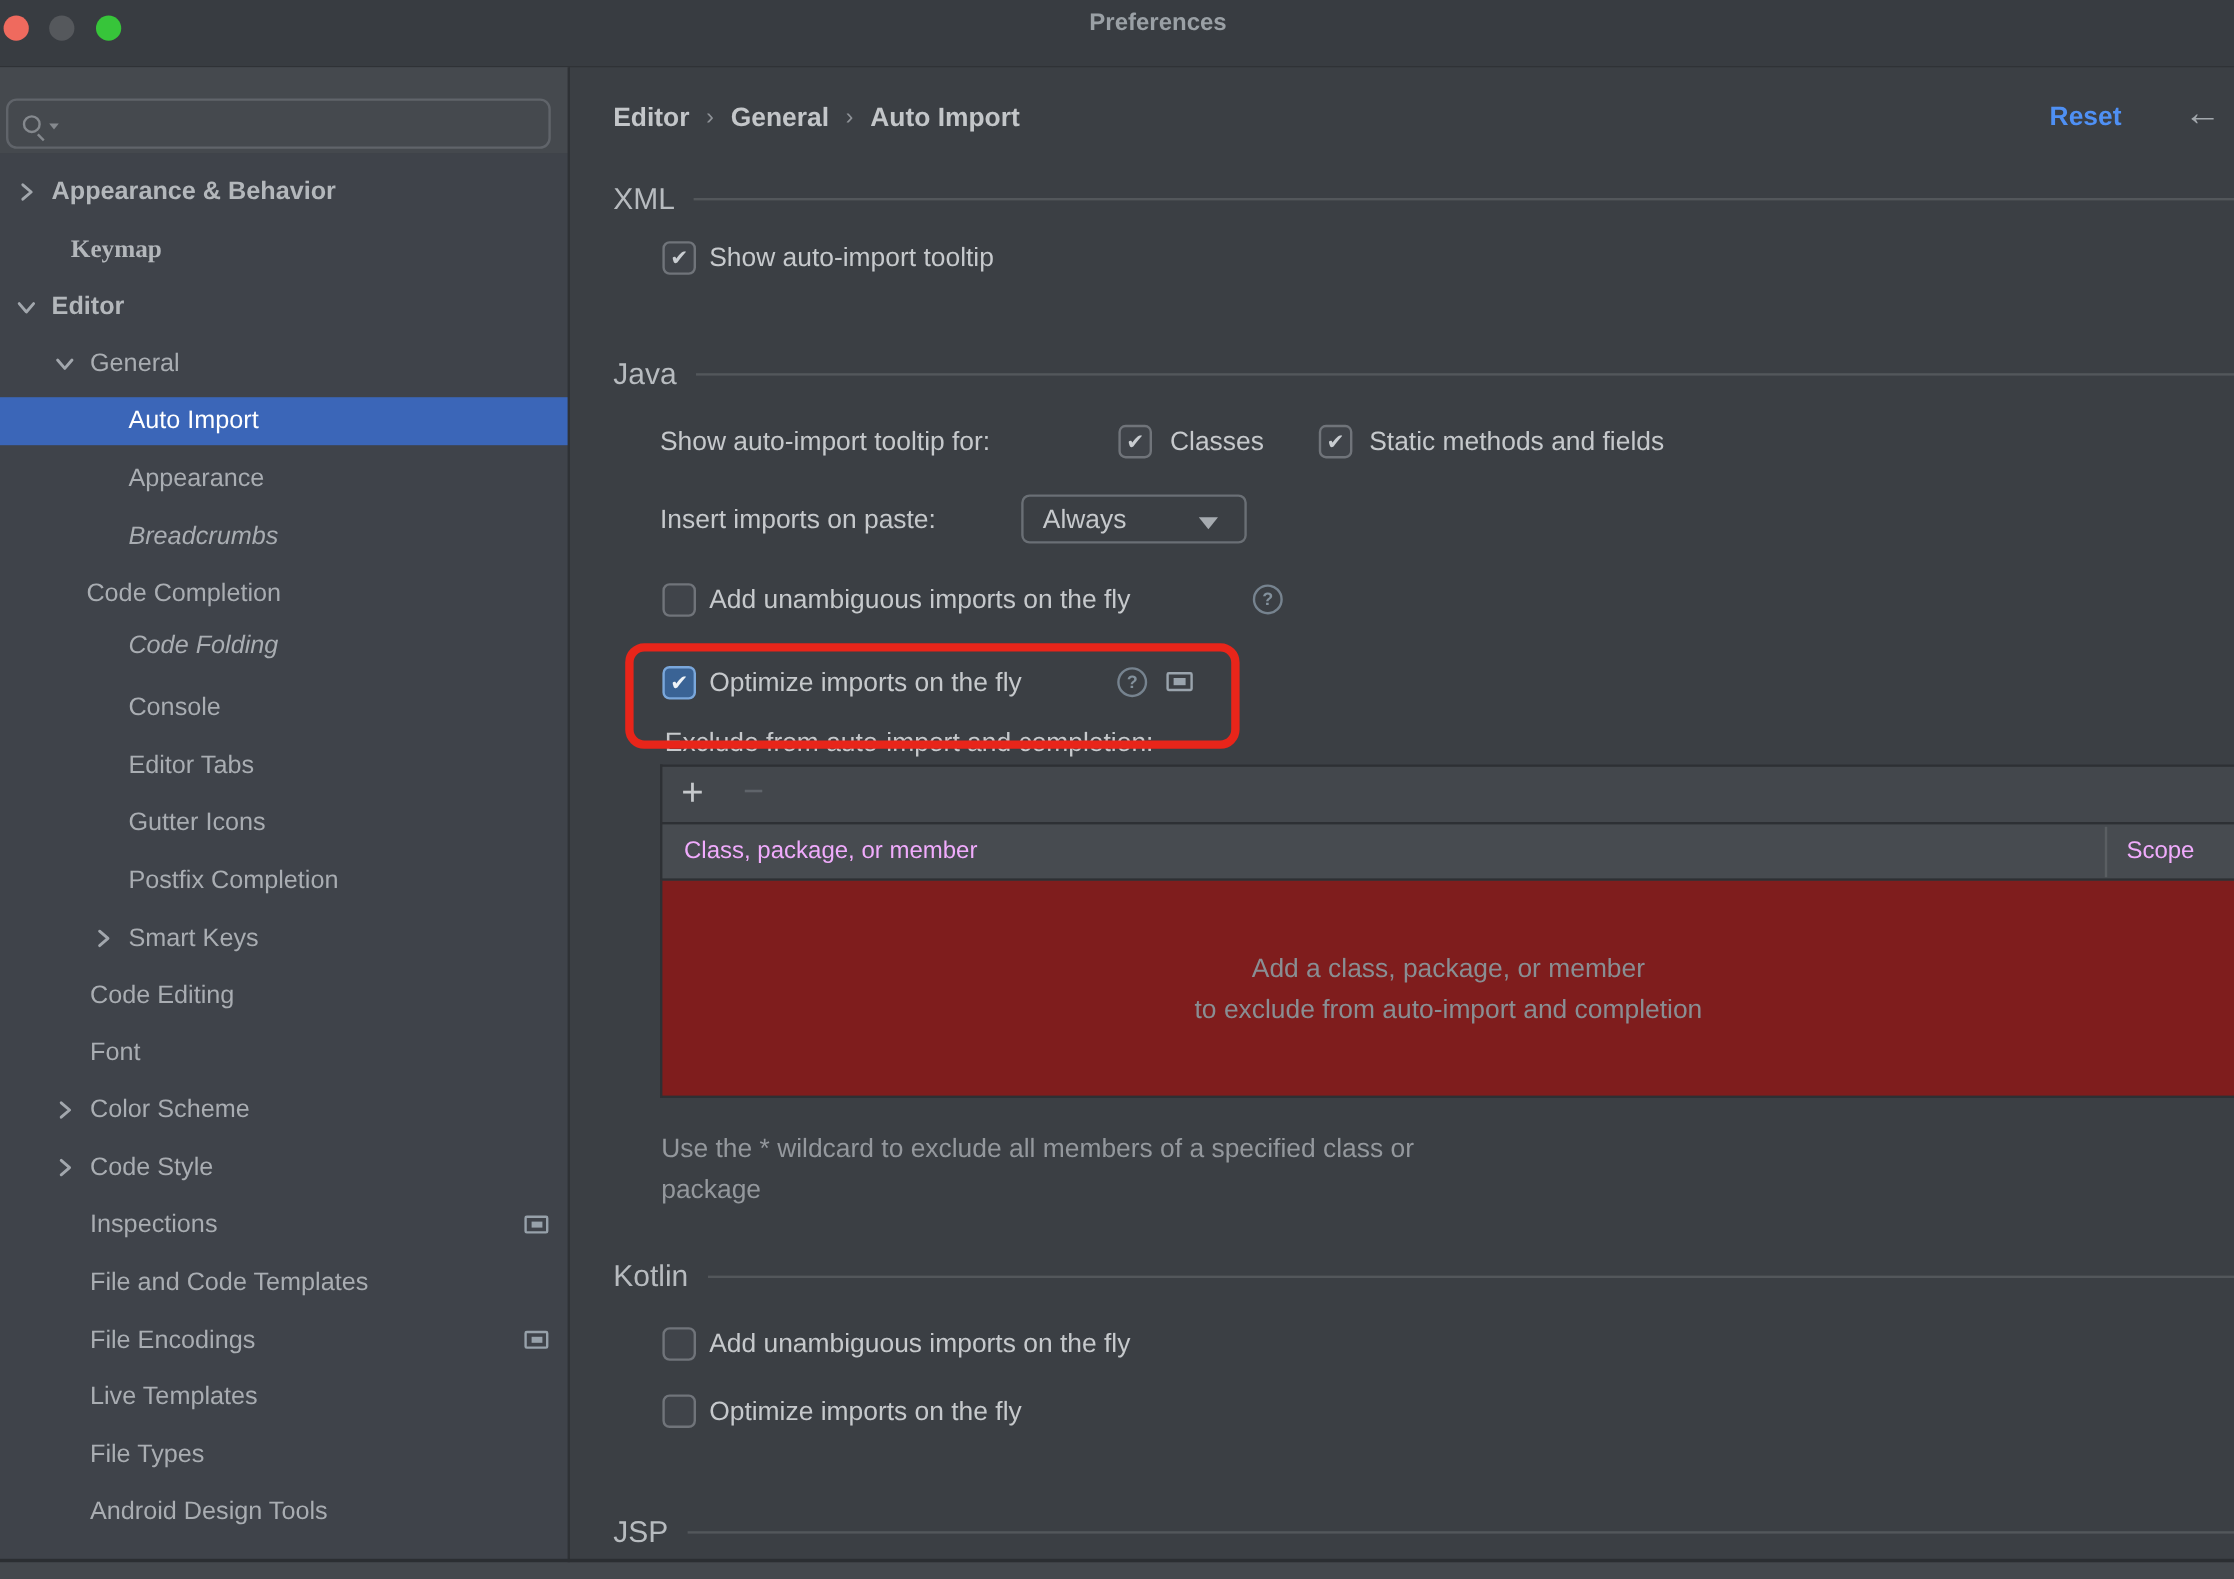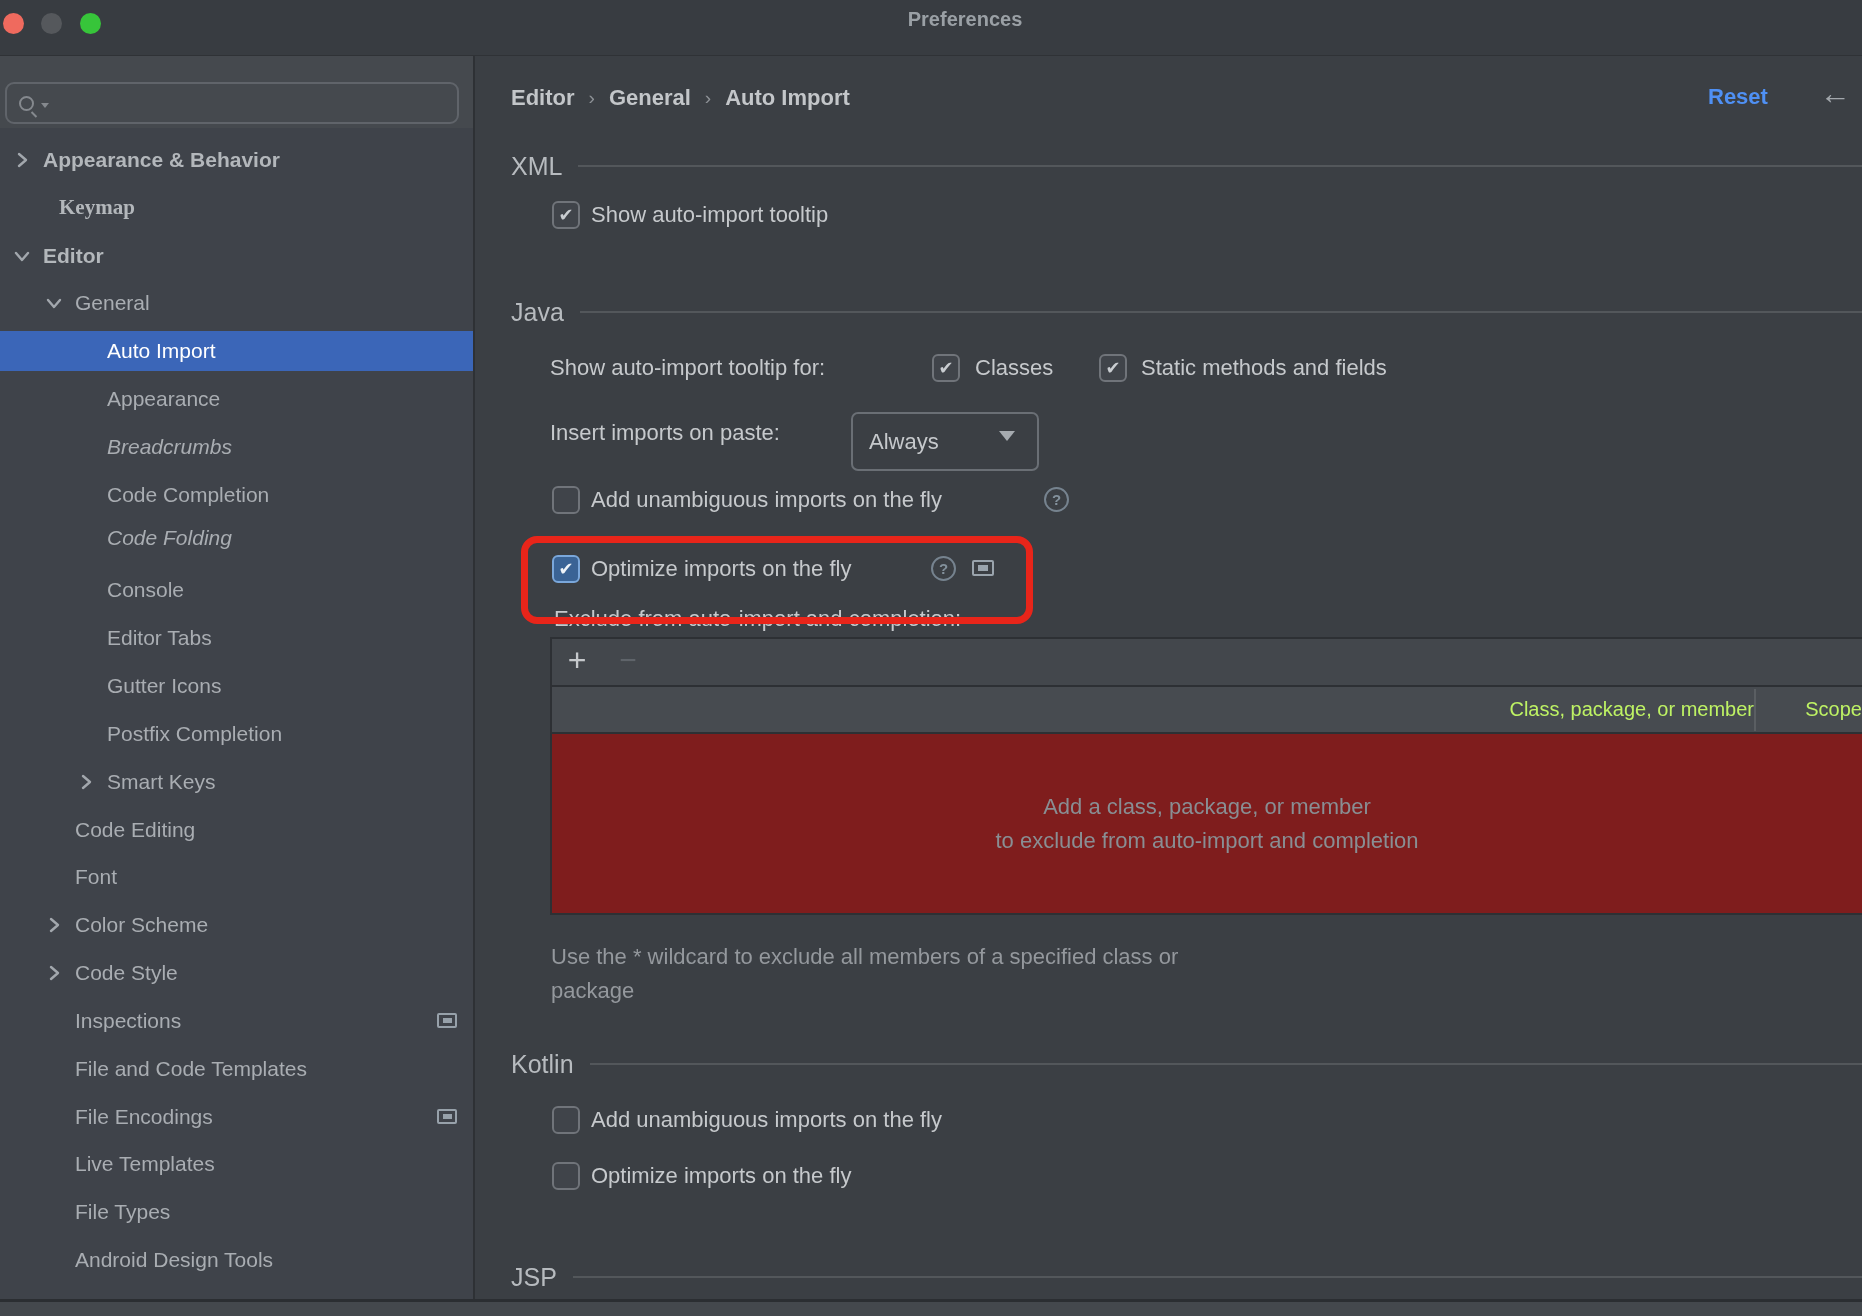--- a/index.html
+++ b/index.html
@@ -59,40 +59,40 @@
   .cb.focus-blue { background:#3a6395; border-color:#7aa7db; }
   .cb.focus-blue::after { color:#eef3f8; }
 
   .help-ic { position:absolute; width:25px; height:25px; border:2px solid #76838f; border-radius:50%;
              display:flex; align-items:center; justify-content:center;
              font-size:15px; font-weight:700; color:#83919c; }
   .mon-ic { position:absolute; width:22px; height:16px; border:2px solid #9aa4ad; border-radius:2px;
             display:flex; align-items:center; justify-content:center; }
   .mon-ic::after { content:""; width:10px; height:6px; background:#9aa4ad; }
 
-  .dropdown { position:absolute; left:851px; top:412px; width:188px; height:59px;
+  .dropdown { position:absolute; left:851px; top:412px; width:188px; height:41px;
               border:2px solid #6a6f75; border-radius:7px; display:flex; align-items:center;
               padding-left:16px; cursor:pointer; }
   .dd-caret { position:absolute; right:22px; top:17px; width:0; height:0;
               border-left:8px solid transparent; border-right:8px solid transparent;
               border-top:10px solid #a6abb0; }
 
   .red-box { left:521px; top:536px; width:512px; height:88px; border:7px solid #e8251a;
              border-radius:16px; pointer-events:none; z-index:6; }
 
   
   .tbl-toolbar { left:550px; top:637px; width:1312px; height:48px; background:#43474c;
                  border-top:2px solid #2d3034; border-left:2px solid #2d3034; }
   .tbl-plus { position:absolute; left:565px; top:641px; width:24px; font-size:32px; color:#c6c9cc;
               text-align:center; cursor:pointer; line-height:38px;}
   .tbl-minus { position:absolute; left:616px; top:641px; width:24px; font-size:30px; color:#5f646a;
                text-align:center; line-height:38px;}
   .tbl-header { left:550px; top:685px; width:1312px; height:49px; background:#474b50;
                 border-top:2px solid #2d3034; border-bottom:2px solid #2d3034; border-left:2px solid #2d3034;
-                display:flex; align-items:center; font-size:20px; color:#bef264;text-align:right; }
+                display:flex; align-items:center; font-size:20px; color:#f0abfc; }
   .tbl-header .col1 { padding-left:18px; flex:1; }
   .tbl-header .divider { width:2px; height:42px; background:#5a5e62; }
   .tbl-header .col2 { width:106px; padding-left:16px; }
   .tbl-body { left:550px; top:734px; width:1312px; height:181px; background:#7f1d1d;
               border-bottom:2px solid #2d3034; border-left:2px solid #2d3034;
               display:flex; flex-direction:column; align-items:center; justify-content:center; gap:8px; }
   .tbl-empty { font-size:22px; color:#898e93; }
 
   .note { font-size:22px; color:#94989d; }
 
@@ -149,21 +149,21 @@
       <div class="tree-row selected" style="top: 203.32px;">
         <span class="tree-label" style="margin-left: 107px;">Auto Import</span>
       </div>
       <div class="tree-row" style="top: 251.15px;">
         <span class="tree-label" style="margin-left: 107px;">Appearance</span>
       </div>
       <div class="tree-row" style="top: 298.98px; font-style: italic;">
         <span class="tree-label" style="margin-left: 107px;">Breadcrumbs</span>
       </div>
       <div class="tree-row" style="top: 346.81px;">
-        <span class="tree-label" style="margin-left: 107px;">Code Completion</span>
+        <span class="tree-label" style="margin-left: 72px;">Code Completion</span>
       </div>
       <div class="tree-row" style="top: 390px; font-style: italic;">
         <span class="tree-label" style="margin-left: 107px;">Code Folding</span>
       </div>
       <div class="tree-row" style="top: 442.47px;">
         <span class="tree-label" style="margin-left: 107px;">Console</span>
       </div>
       <div class="tree-row" style="top: 490.3px;">
         <span class="tree-label" style="margin-left: 107px;">Editor Tabs</span>
       </div>

